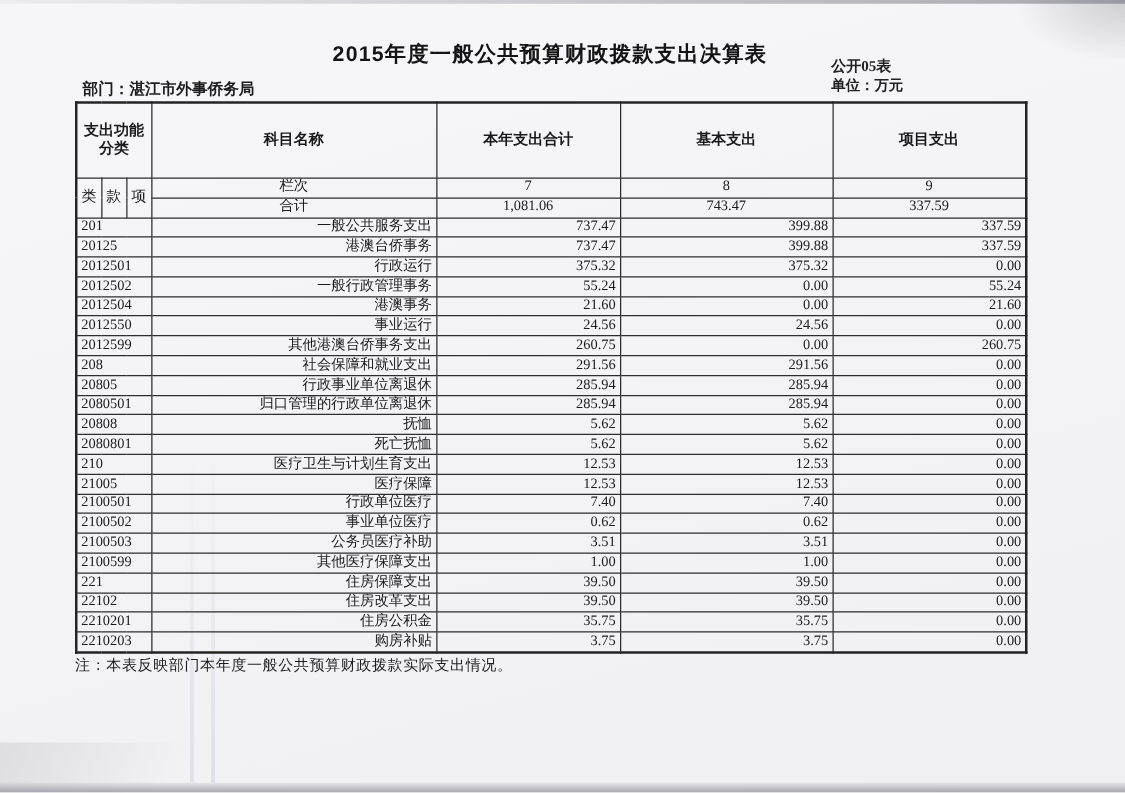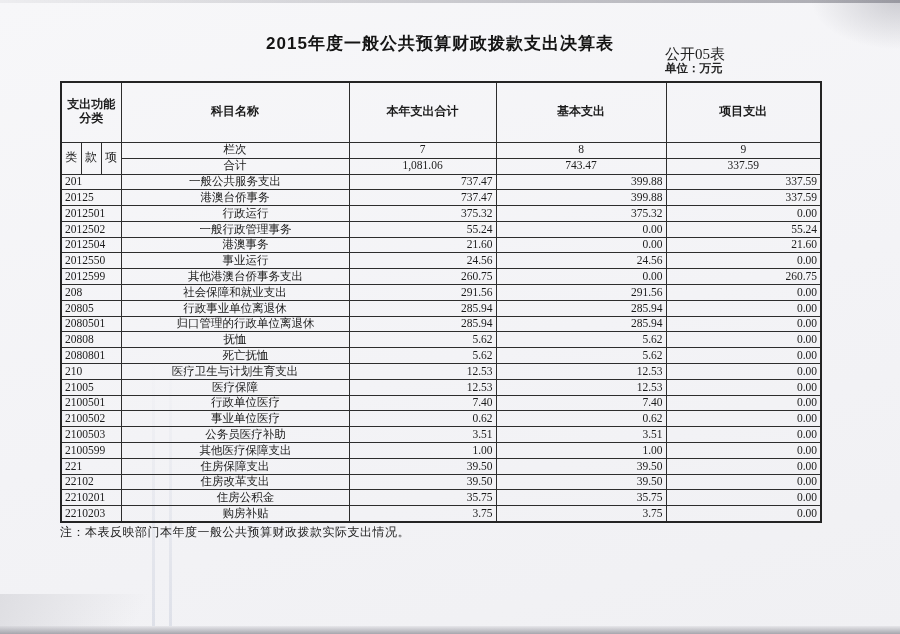--- a/index.html
+++ b/index.html
@@ -38,21 +38,21 @@
 
   .doc-title {
     position: absolute; left: 60px; top: 32px; width: 760px;
     text-align: center;
     font-family: "Liberation Sans", sans-serif;
     font-weight: 700; font-size: 17px; letter-spacing: 1px;
     color: #141414;
   }
   .form-code {
     position: absolute; left: 665px; top: 45px;
-    font-size: 15px; font-weight: 400; color: #222;
+    font-size: 12px; font-weight: 700; color: #222;
   }
   .unit-label {
     position: absolute; left: 665px; top: 61px;
     font-size: 11.5px; font-weight: 700; color: #222; text-align: right;
   }
   .department {
     position: absolute; left: 66px; top: 63px;
     font-size: 12.5px; font-weight: 700; color: #1d1d1d;
   }
 
@@ -76,21 +76,21 @@
   tr.h-main { height: 60px; padding-left: 28px; }
   tr.h-main th {
     text-align: center; font-size: 12px; white-space: normal;
     font-weight: 600; color: #1a1a1a;
   }
   tr.h-lanci, tr.h-heji { height: 16px; }
   tr.h-lanci td, tr.h-heji td { text-align: center; }
   th.cls-cell { text-align: center; font-size: 12px; font-weight: 600; }
   tbody tr { height: 15.8px; margin-left: 40px; }
   td.code { text-align: left; padding-left: 3px; }
-  td.name { text-align: center; padding-left: 5px; }
+  td.name { text-align: right; padding-left: 5px; }
   td.name.indent { padding-left: 24px; }
   td.num { text-align: right; padding-right: 3px; }
 
   .foot-note {
     position: absolute; left: 60px; top: 524px;
     font-size: 12px; font-weight: 400; color: #1d1d1d;
     letter-spacing: 0.5px;
   }
 </style>
 </head>
@@ -99,20 +99,21 @@
 <div class="page">
   <div class="edge-top"></div>
   <div class="corner-tr"></div>
   <div class="crease c1"></div>
   <div class="crease c2"></div>
   <div class="corner-bl"></div>
 
   <div class="doc-title">2015年度一般公共预算财政拨款支出决算表</div>
   <div class="form-code">公开05表</div>
   <div class="unit-label">单位：万元</div>
+  <div class="department">部门：湛江市外事侨务局</div>
 
   <table class="fin">
     <colgroup>
       <col style="width:20px">
         <col style="width:20px">
         <col style="width:20px">
       <col style="width:228px">
       <col style="width:147px">
       <col style="width:170px">
       <col style="width:155px">

